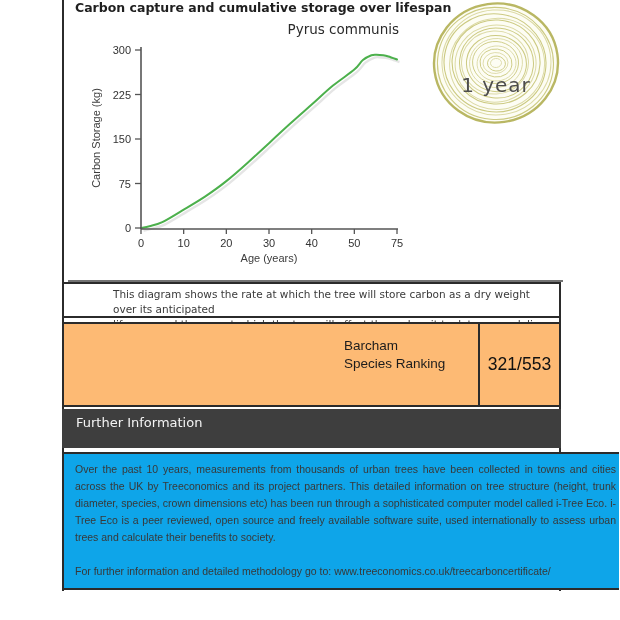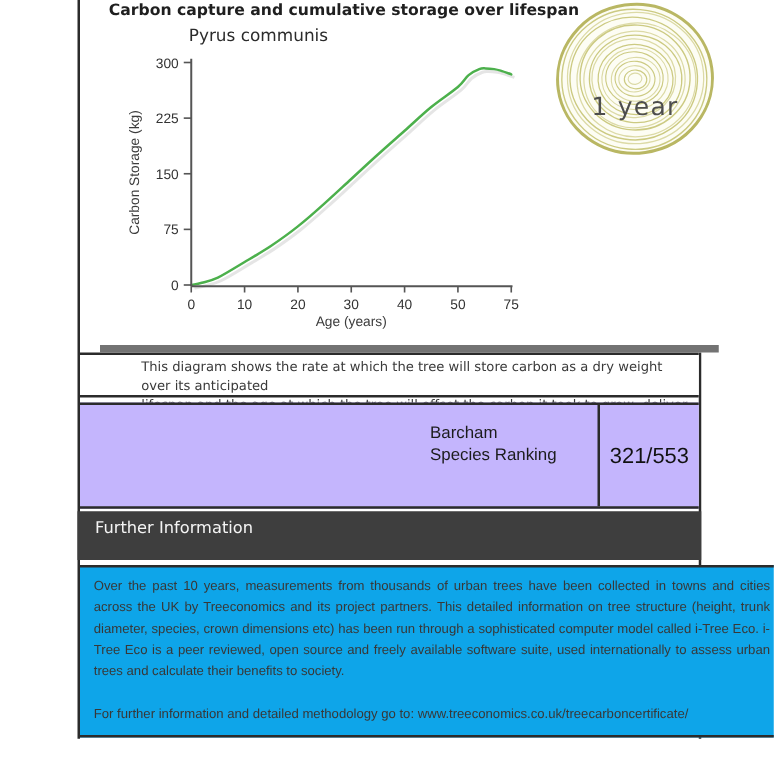--- a/index.html
+++ b/index.html
@@ -7,27 +7,27 @@
     width:620px;height:620px;position:relative;background:#ffffff;
     font-family:"Liberation Sans",sans-serif;color:#333;
     -webkit-font-smoothing:antialiased;
   }
   .frame{
     position:absolute;left:62px;top:0;width:499px;height:591px;
     border-left:2px solid #2b2b2b;border-right:2px solid #2b2b2b;
     box-sizing:border-box;background:#fff;
   }
   
-  .chart-section{position:absolute;left:16px;top:0;width:495px;height:282px;border-bottom:6px solid #737373;box-sizing:border-box;background:#fff;}
+  .chart-section{position:absolute;left:4px;top:0;width:495px;height:282px;border-bottom:2px solid #737373;box-sizing:border-box;background:#fff;}
   .main-title{
     position:absolute;left:7px;top:0px;font-family:"DejaVu Sans",sans-serif;
     font-size:12.5px;font-weight:bold;color:#1f1f1f;letter-spacing:0px;white-space:nowrap;
   }
   .chart-title{
-    position:absolute;left:71px;top:21px;width:260px;text-align:left;
+    position:absolute;left:71px;top:21px;width:260px;text-align:right;
     font-family:"DejaVu Sans",sans-serif;font-size:13.5px;color:#2b2b2b;
   }
   .plot-svg{position:absolute;left:0;top:0;}
   .y-axis-label{
     position:absolute;left:-47px;top:132px;width:150px;text-align:center;
     transform:rotate(-90deg);transform-origin:center;
     font-size:11px;color:#3c3c3c;
   }
   .x-axis-label{
     position:absolute;left:131px;top:252px;width:140px;text-align:center;
@@ -54,21 +54,21 @@
   }
   .desc-text{
     font-family:"DejaVu Sans",sans-serif;font-size:10.5px;line-height:15px;color:#3a3a3a;
     white-space:pre-line;
     margin-left:41px;
   }
   
   .ranking{
     position:absolute;left:0;top:322px;width:495px;height:85px;box-sizing:border-box;
     border-top:2px solid #2b2b2b;border-bottom:2px solid #2b2b2b;
-    display:flex;background:#c4b5fd;
+    display:flex;background:#fdba74;
   }
   .ranking-label-cell{
     width:416px;box-sizing:border-box;border-right:2px solid #2b2b2b;
     padding:13px 0 0 280px;
   }
   .ranking-label-cell .line{font-size:13.5px;line-height:18px;color:#1c1c1c;}
   .ranking-value-cell{
     flex:1;display:flex;align-items:center;justify-content:center;
     font-size:17.5px;color:#111;
   }

